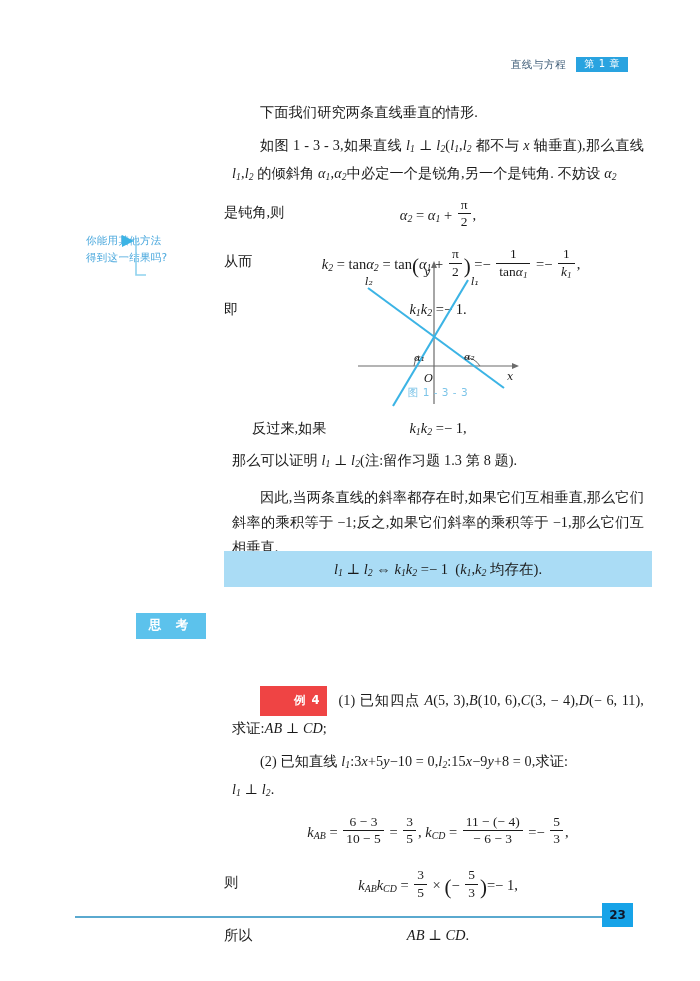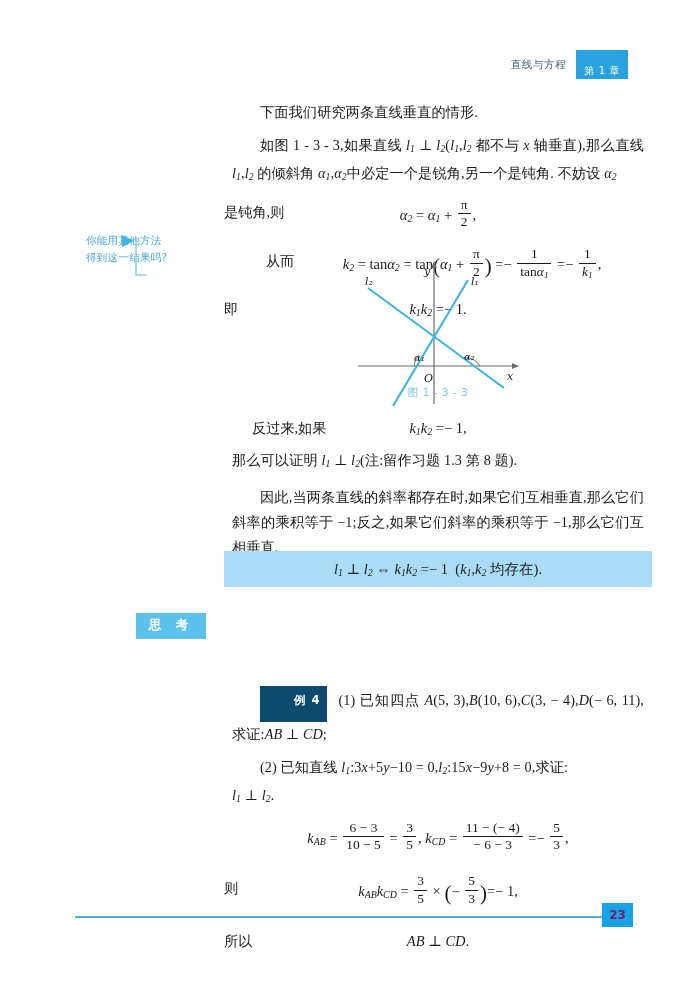--- a/index.html
+++ b/index.html
@@ -37,21 +37,21 @@
     font-size: 10.5px;
     color: #3f5d78;
     letter-spacing: 0.6px;
   }
   .runhead-chapter {
     background: #29a3e0;
     color: #ffffff;
     font-family: "DejaVu Sans", sans-serif;
     font-size: 10px;
     letter-spacing: 0.6px;
-    padding: 16px 8px 3px 8px;
+    padding: 2px 8px 3px 8px;
     line-height: 1;
   }
 
   
   .col {
     position: absolute;
     left: 224px;
     top: 0;
     width: 428px;
   }
@@ -192,27 +192,27 @@
   .think-text {
     position: absolute;
     left: 224px;
     top: 611px;
     width: 428px;
   }
 
   
   .example-badge {
     display: inline-block;
-    background: #0c4a6e;
+    background: #ef4444;
     color: #ffffff;
     font-family: "DejaVu Sans", sans-serif;
     font-size: 11.5px;
     font-weight: bold;
     letter-spacing: 1px;
-    padding: 2px 6px 9px 6px;
+    padding: 2px 6px 3px 6px;
     vertical-align: 1px;
     margin-right: 12px;
   }
   .proof-label {
     color: #29a3e0;
     font-family: "DejaVu Sans", sans-serif;
     font-size: 12.8px;
     font-weight: bold;
     letter-spacing: 1px;
     margin-right: 12px;
@@ -234,21 +234,21 @@
     height: 2px;
     background: #5aa9cf;
   }
   .pagenum {
     position: absolute;
     left: 602px;
     top: 903px;
     width: 31px;
     height: 24px;
     background: #17a3e8;
-    color: #701a75;
+    color: #0f172a;
     font-family: "DejaVu Sans", sans-serif;
     font-size: 12px;
     font-weight: bold;
     display: flex;
     align-items: center;
     justify-content: center;
   }
 </style>
 </head>
 <body>
@@ -273,21 +273,21 @@
 
     <p class="para indent">下面我们研究两条直线垂直的情形.</p>
 
     <p class="para indent"><span>如图 1 - 3 - 3,如果直线 </span><span class="math">l<sub>1</sub></span> ⊥ <span class="math">l<sub>2</sub></span>(<span class="math">l<sub>1</sub></span>,<span class="math">l<sub>2</sub></span><span> 都不与 </span><span class="math">x</span><span> 轴垂直),那么直线 </span><span class="math">l<sub>1</sub></span>,<span class="math">l<sub>2</sub></span><span> 的倾斜角 </span><span class="math">α<sub>1</sub></span>,<span class="math">α<sub>2</sub></span><span>中必定一个是锐角,另一个是钝角. 不妨设 </span><span class="math">α<sub>2</sub></span></p>
 
     <div class="eqrow">
       <span class="eqlabel">是钝角,则</span>
       <span class="eqbody"><span class="math">α<sub>2</sub></span> <span class="up">=</span> <span class="math">α<sub>1</sub></span> <span class="up">+</span> <span class="frac"><span class="n up">π</span><span class="d up">2</span></span><span class="up">,</span></span>
     </div>
 
-    <div class="eqrow" style="margin-top:14px;margin-left:42px;">
+    <div class="eqrow" style="margin-top:14px;">
       <span class="eqlabel">从而</span>
       <span class="eqbody off1"><span class="math">k<sub>2</sub></span> <span class="up">=</span> <span class="up">tan</span><span class="math">α<sub>2</sub></span> <span class="up">=</span> <span class="up">tan</span><span class="paren-big">(</span><span class="math">α<sub>1</sub></span> <span class="up">+</span> <span class="frac"><span class="n up">π</span><span class="d up">2</span></span><span class="paren-big">)</span> <span class="up">=−</span> <span class="frac"><span class="n up">1</span><span class="d"><span class="up">tan</span><span class="math">α<sub>1</sub></span></span></span> <span class="up">=−</span> <span class="frac"><span class="n up">1</span><span class="d math">k<sub>1</sub></span></span><span class="up">,</span></span>
     </div>
 
     <div class="eqrow" style="margin-top:12px;">
       <span class="eqlabel">即</span>
       <span class="eqbody"><span class="math">k<sub>1</sub>k<sub>2</sub></span> <span class="up">=− 1.</span></span>
     </div>
   </div>
 

